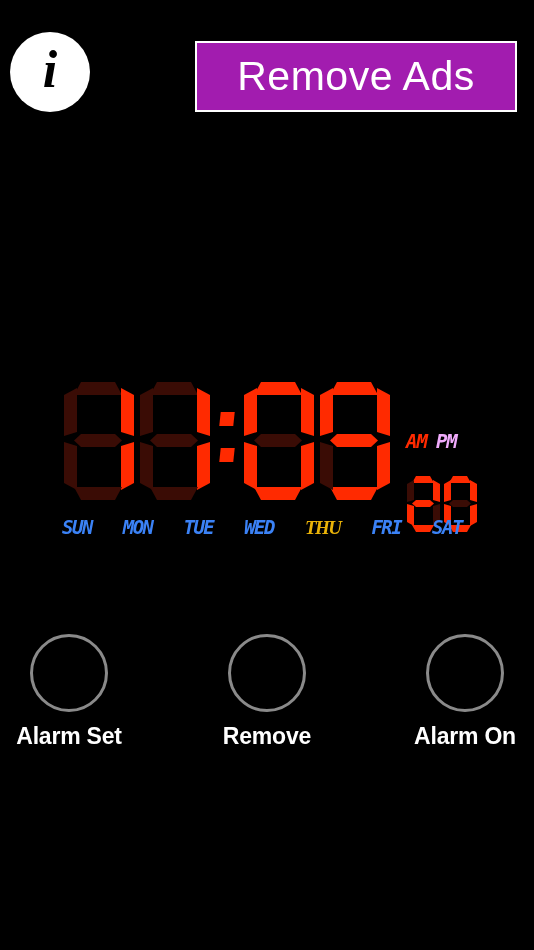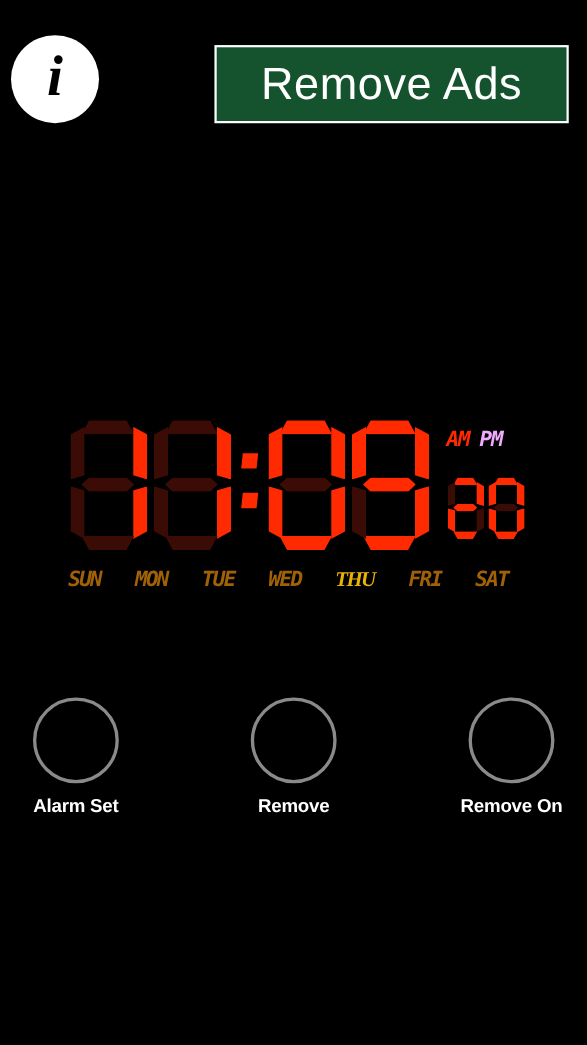--- a/index.html
+++ b/index.html
@@ -48,21 +48,21 @@
     user-select: none;
   }
 
   .remove-ads-button {
     position: absolute;
     left: 195px;
     top: 41px;
     width: 322px;
     height: 71px;
     border: 2px solid #ffffff;
-    background: #14532d;
+    background: #a21caf;
     display: flex;
     align-items: center;
     justify-content: center;
     cursor: pointer;
     box-sizing: border-box;
   }
   .remove-ads-label {
     color: #ffffff;
     font-size: 41px;
     font-weight: 400;
@@ -165,20 +165,21 @@
   }
   .colon .dot.top { top: 30px; }
   .colon .dot.bot { top: 66px; }
 
   
   .side-block {
     position: relative;
     margin-left: 10px;
     width: 86px;
     height: 118px;
+    margin-top: 42px;
   }
   .ampm-row {
     position: absolute;
     top: 8px; left: 2px;
     display: flex;
     gap: 9px;
   }
   .ampm-label {
     font-family: "DejaVu Sans Mono", monospace;
     font-style: italic;
@@ -205,21 +206,21 @@
     width: 400px;
     display: flex;
     justify-content: space-between;
   }
   .dow {
     font-family: "DejaVu Sans Mono", monospace;
     font-style: italic;
     font-weight: 700;
     font-size: 19px;
     letter-spacing: -1.5px;
-    color: #a16207;
+    color: #3b82f6;
     line-height: 1;
   }
   .dow.on { color: #eab308; font-family: Liberation Serif, serif; }
 
   
   .controls {
     position: absolute;
     left: 0;
     top: 634px;
     width: 534px;
@@ -240,21 +241,21 @@
     width: 78px;
     height: 78px;
     border-radius: 50%;
     border: 3px solid #8a8a8a;
     background: #000000;
     box-sizing: border-box;
   }
   .control-label {
     margin-top: 11px;
     color: #ffffff;
-    font-size: 17px;
+    font-size: 23px;
     font-weight: 700;
     white-space: nowrap;
     letter-spacing: -0.2px;
   }
 </style>
 </head>
 <body>
 
 <div class="topbar">
 
@@ -367,15 +368,15 @@
     <div class="control">
       <div class="control-knob"></div>
       <div class="control-label">Alarm Set</div>
     </div>
     <div class="control">
       <div class="control-knob"></div>
       <div class="control-label">Remove</div>
     </div>
     <div class="control">
       <div class="control-knob"></div>
-      <div class="control-label">Remove On</div>
+      <div class="control-label">Alarm On</div>
     </div>
   </div>
 
 </body></html>

